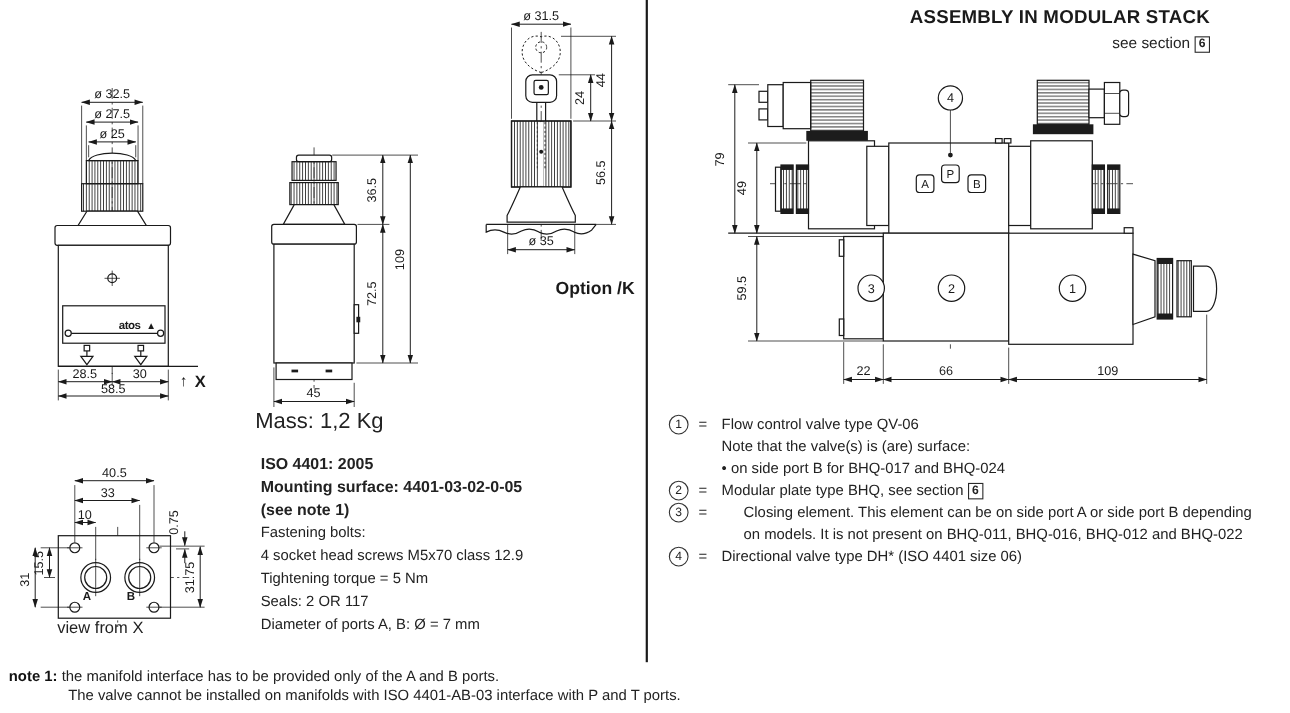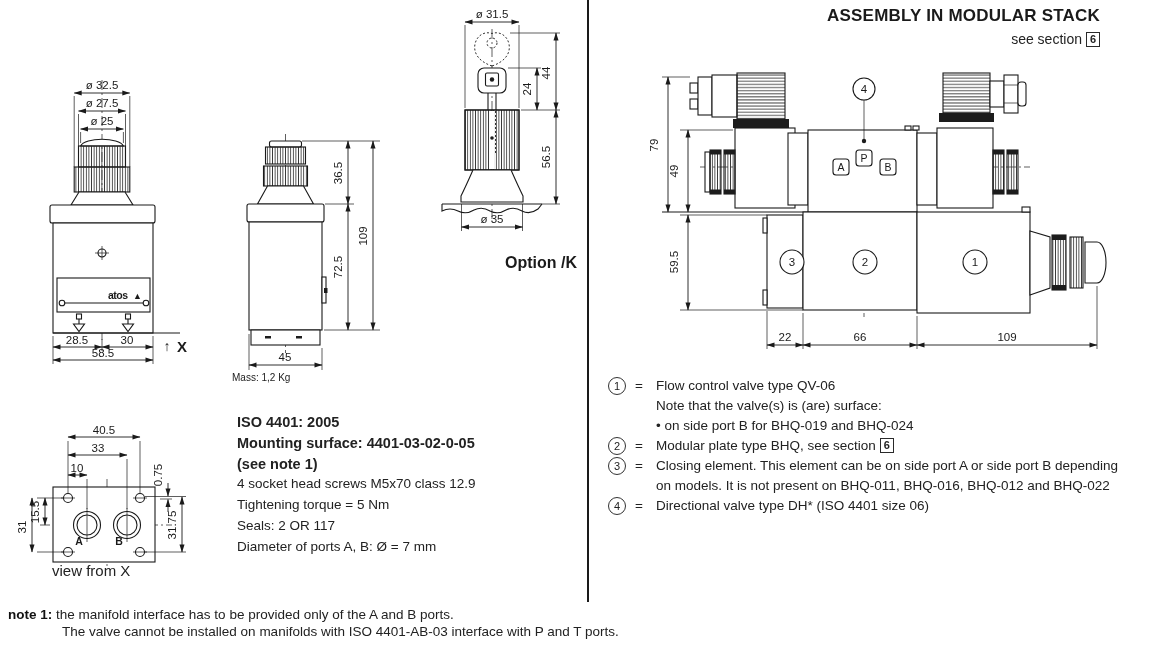--- a/index.html
+++ b/index.html
@@ -33,21 +33,21 @@
   .lg-num{width:27px;padding-top:1px;}
   .circ{display:inline-flex;width:16px;height:16px;border:1.3px solid #333;border-radius:50%;
         align-items:center;justify-content:center;font-size:11px;color:#222;}
   .lg-eq{width:21px;text-align:left;line-height:20px;}
   .lg-body{flex:1;line-height:20px;}
   .bullet::before{content:"• ";}
   
   .iso{left:237px;top:412px;width:330px;font-size:13.5px;line-height:20.8px;color:#222;}
   .iso .iso-b{font-weight:bold;font-size:14.5px;}
   
-  .mass{left:232px;top:372px;font-size:10px;color:#222;}
+  .mass{left:232px;top:372px;font-size:20px;color:#222;}
   .optk{left:461px;top:254px;font-size:16px;font-weight:bold;margin-left:44px;}
   .viewx{left:52px;top:562px;font-size:15px;color:#222;}
   
   .note{left:8px;top:606px;font-size:13.5px;line-height:17px;color:#222;}
   .note-label{font-weight:bold;color:#111;text-align:right;}
   .note-line2{padding-left:54px;}
 </style>
 </head>
 <body>
 
@@ -283,20 +283,21 @@
       <line class="dimln" x1="172" y1="92" x2="172" y2="147" marker-start="url(#arr)" marker-end="url(#arr)"></line>
       <text class="dim" x="166" y="120" transform="rotate(-90 166 120)">31.75</text>
     </g>
   </svg>
   <div class="abs viewx">view from X</div>
 
   <div class="abs iso">
     <div class="iso-b">ISO 4401: 2005</div>
     <div class="iso-b">Mounting surface: 4401-03-02-0-05</div>
     <div class="iso-b">(see note 1)</div>
+    <div>Fastening bolts:</div>
     <div>4 socket head screws M5x70 class 12.9</div>
     <div>Tightening torque = 5 Nm</div>
     <div>Seals: 2 OR 117</div>
     <div>Diameter of ports A, B: Ø = 7 mm</div>
   </div>
 
   <div class="abs divider"></div>
 
   <div class="abs asm-title">
     <div class="t1">ASSEMBLY IN MODULAR STACK</div>
@@ -441,35 +442,35 @@
     </g>
   </svg>
 
   <div class="abs legend">
     <div class="lg-row">
       <span class="lg-num"><span class="circ">1</span></span>
       <span class="lg-eq">=</span>
       <div class="lg-body">
         <div>Flow control valve type QV-06</div>
         <div>Note that the valve(s) is (are) surface:</div>
-        <div class="bullet">on side port B for BHQ-019 and BHQ-024</div>
+        <div class="bullet">on side port B for BHQ-017 and BHQ-024</div>
       </div>
     </div>
     <div class="lg-row">
       <span class="lg-num"><span class="circ">2</span></span>
       <span class="lg-eq">=</span>
       <div class="lg-body">
         <span>Modular plate type BHQ, see section</span>
         <span class="boxref">6</span>
       </div>
     </div>
     <div class="lg-row">
       <span class="lg-num"><span class="circ">3</span></span>
       <span class="lg-eq">=</span>
-      <div class="lg-body" style="max-width:478px;">Closing element. This element can be on side port A or side port B depending on models. It is not present on BHQ-011, BHQ-016, BHQ-012 and BHQ-022</div>
+      <div class="lg-body" style="max-width:478px;margin-left:20px;">Closing element. This element can be on side port A or side port B depending on models. It is not present on BHQ-011, BHQ-016, BHQ-012 and BHQ-022</div>
     </div>
     <div class="lg-row">
       <span class="lg-num"><span class="circ">4</span></span>
       <span class="lg-eq">=</span>
       <div class="lg-body">Directional valve type DH* (ISO 4401 size 06)</div>
     </div>
   </div>
 
   <div class="abs note">
     <div>

